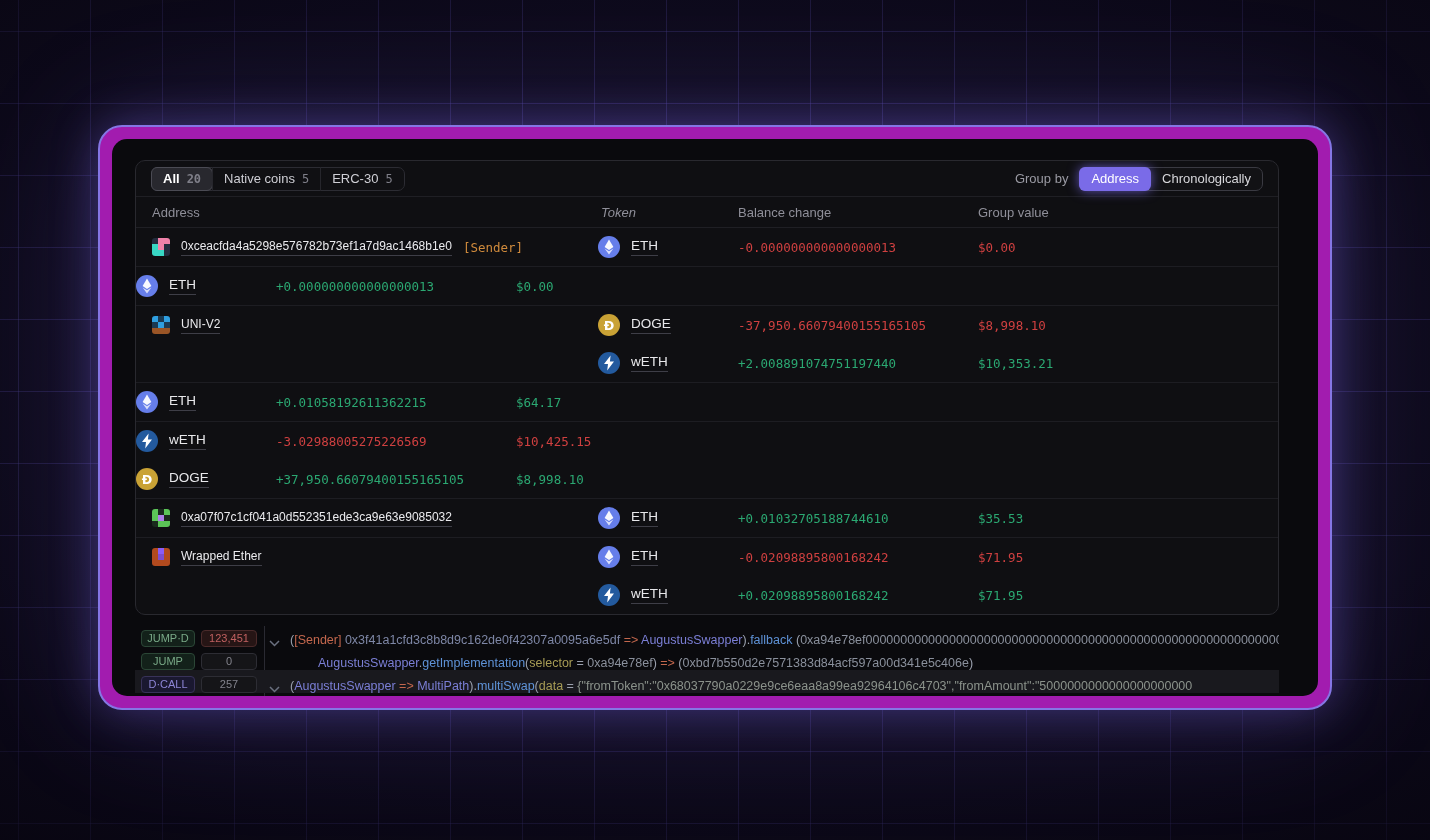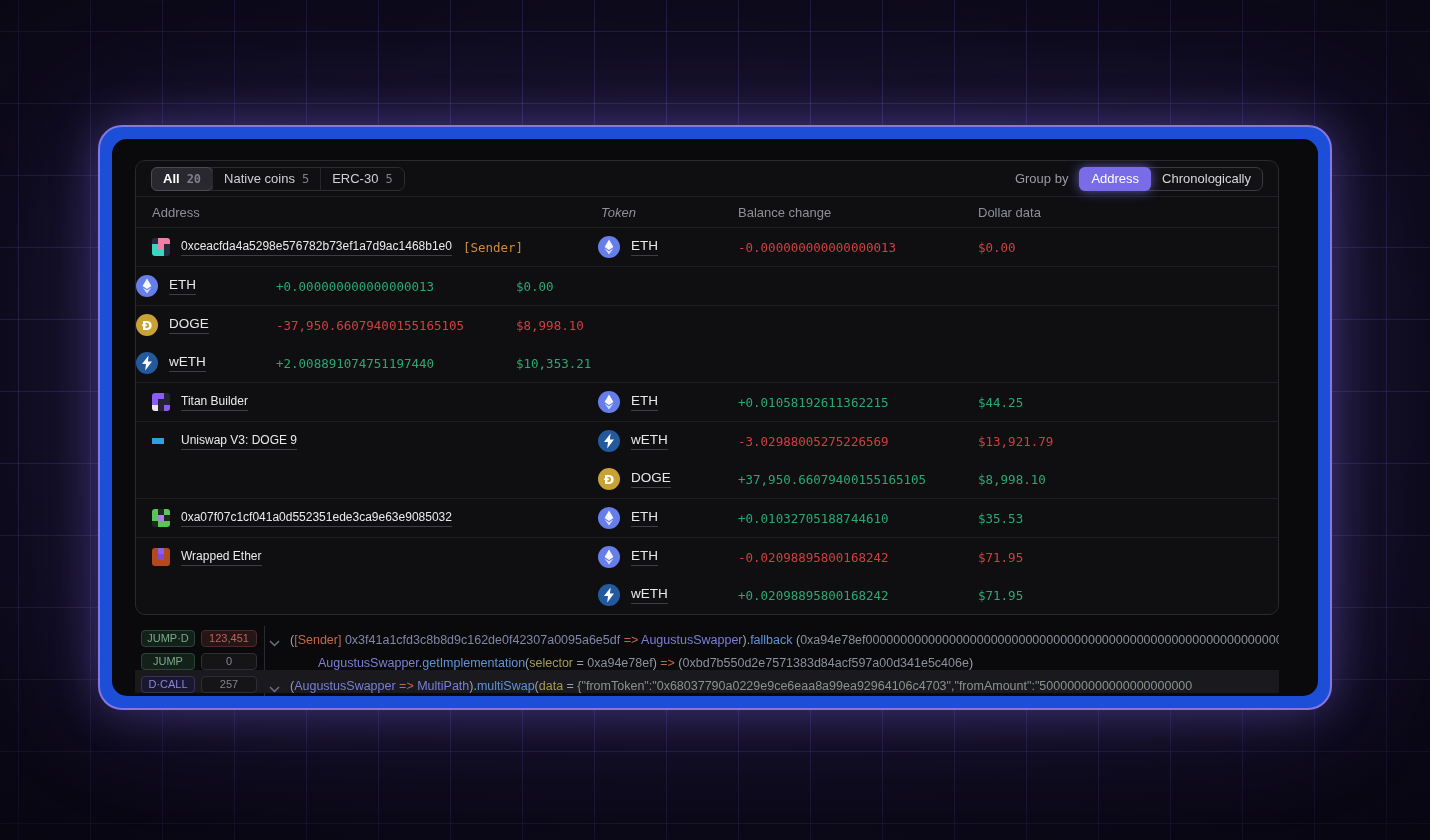--- a/index.html
+++ b/index.html
@@ -11,21 +11,21 @@
     background-image:
       linear-gradient(rgba(99,86,196,0.30) 1px, transparent 1px),
       linear-gradient(90deg, rgba(99,86,196,0.30) 1px, transparent 1px);
     background-size:72px 72px; background-position:18px 31px; }
   .vignette { position:absolute; inset:0;
     background: radial-gradient(95% 80% at 50% 44%, rgba(10,7,20,0) 30%, rgba(5,3,12,0.92) 100%); }
   .glow { position:absolute; left:55px; top:45px; width:1320px; height:750px;
     background: radial-gradient(closest-side, rgba(124,106,235,0.16), rgba(124,106,235,0) 70%); }
 
   .window { position:absolute; left:98px; top:125px; width:1234px; height:585px;
-    background:#1d4ed8; border:2px solid #8576e4; border-radius:24px;
+    background:#a21caf; border:2px solid #8576e4; border-radius:24px;
     box-shadow:0 0 45px rgba(126,106,236,0.38), 0 0 130px rgba(126,106,236,0.20); }
   .panel { position:absolute; left:12px; top:12px; right:12px; bottom:12px;
     background:#0a0a0d; border-radius:15px; overflow:hidden; }
 
   
   .card { position:absolute; left:23px; top:21px; width:1144px;
     background:#0f0f12; border:1px solid #29292f; border-radius:10px; overflow:hidden; }
 
   .toolbar { height:36px; display:flex; align-items:center; justify-content:space-between;
     padding:0 15px; border-bottom:1px solid #1f1f24; }
@@ -130,21 +130,21 @@
               <div class="seg-active">Address</div>
               <div class="seg-plain">Chronologically</div>
             </div>
           </div>
         </div>
 
         <div class="thead">
           <span>Address</span>
           <span>Token</span>
           <span>Balance change</span>
-          <span>Dollar data</span>
+          <span>Group value</span>
         </div>
 
         <div>
   <div class="group">
     <div class="addr-cell">
       <span class="avatar">
                   <span style="background: rgb(35, 44, 62);"></span>
                   <span style="background: rgb(239, 129, 169);"></span>
                   <span style="background: rgb(239, 129, 169);"></span>
                   <span style="background: rgb(56, 215, 196);"></span>
@@ -188,20 +188,35 @@
 </span>
       <a class="token-label">ETH</a>
     </div>
     <span class="change pos">+0.000000000000000013</span>
     <span class="value pos">$0.00</span>
   </div>
 </div>
   </div>
 
   <div class="group">
+    <div class="addr-cell">
+      <span class="avatar">
+                  <span style="background: rgb(47, 159, 224);"></span>
+                  <span style="background: rgb(27, 58, 82);"></span>
+                  <span style="background: rgb(47, 159, 224);"></span>
+                  <span style="background: rgb(27, 58, 82);"></span>
+                  <span style="background: rgb(47, 159, 224);"></span>
+                  <span style="background: rgb(27, 58, 82);"></span>
+                  <span style="background: rgb(154, 85, 38);"></span>
+                  <span style="background: rgb(154, 85, 38);"></span>
+                  <span style="background: rgb(154, 85, 38);"></span>
+                </span>
+      <a class="addr-link">UNI-V2</a>
+
+    </div>
     <div class="entries">
   <div class="entry">
     <div class="token-cell">
       <span class="token-icon">
   <svg width="22" height="22" viewBox="0 0 22 22">
     <circle cx="11" cy="11" r="11" fill="#c9a235"></circle>
     <text x="11" y="15.5" text-anchor="middle" font-family="DejaVu Sans, sans-serif" font-size="12.5" font-weight="bold" fill="#ffffff">Đ</text>
   </svg>
 </span>
       <a class="token-label">DOGE</a>
@@ -220,82 +235,52 @@
 </span>
       <a class="token-label">wETH</a>
     </div>
     <span class="change pos">+2.008891074751197440</span>
     <span class="value pos">$10,353.21</span>
   </div>
 </div>
   </div>
 
   <div class="group">
-    <div class="addr-cell">
-      <span class="avatar">
-                  <span style="background: rgb(139, 92, 246);"></span>
-                  <span style="background: rgb(139, 92, 246);"></span>
-                  <span style="background: rgb(35, 35, 51);"></span>
-                  <span style="background: rgb(139, 92, 246);"></span>
-                  <span style="background: rgb(35, 35, 51);"></span>
-                  <span style="background: rgb(35, 35, 51);"></span>
-                  <span style="background: rgb(239, 231, 238);"></span>
-                  <span style="background: rgb(35, 35, 51);"></span>
-                  <span style="background: rgb(139, 92, 246);"></span>
-                </span>
-      <a class="addr-link">Titan Builder</a>
-
-    </div>
     <div class="entries">
   <div class="entry">
     <div class="token-cell">
       <span class="token-icon">
   <svg width="22" height="22" viewBox="0 0 22 22">
     <circle cx="11" cy="11" r="11" fill="#667eea"></circle>
     <polygon points="11,3.6 15.4,11.1 11,13.9 6.6,11.1" fill="#ffffff" opacity="0.95"></polygon>
     <polygon points="11,15.3 15.4,12.5 11,18.6 6.6,12.5" fill="#ffffff" opacity="0.75"></polygon>
   </svg>
 </span>
       <a class="token-label">ETH</a>
     </div>
     <span class="change pos">+0.01058192611362215</span>
-    <span class="value pos">$44.25</span>
-  </div>
-</div>
-  </div>
-
-  <div class="group">
-    <div class="addr-cell">
-      <span class="avatar">
-                  <span style="background: transparent;"></span>
-                  <span style="background: transparent;"></span>
-                  <span style="background: transparent;"></span>
-                  <span style="background: rgb(47, 159, 224);"></span>
-                  <span style="background: rgb(47, 159, 224);"></span>
-                  <span style="background: transparent;"></span>
-                  <span style="background: transparent;"></span>
-                  <span style="background: transparent;"></span>
-                  <span style="background: transparent;"></span>
-                </span>
-      <a class="addr-link">Uniswap V3: DOGE 9</a>
-
-    </div>
+    <span class="value pos">$64.17</span>
+  </div>
+</div>
+  </div>
+
+  <div class="group">
     <div class="entries">
   <div class="entry">
     <div class="token-cell">
       <span class="token-icon">
   <svg width="22" height="22" viewBox="0 0 22 22">
     <circle cx="11" cy="11" r="11" fill="#235a9e"></circle>
     <polygon points="12.6,3.4 6,12 10,12 9.2,18.6 16,9.6 11.9,9.6" fill="#ffffff"></polygon>
   </svg>
 </span>
       <a class="token-label">wETH</a>
     </div>
     <span class="change neg">-3.02988005275226569</span>
-    <span class="value neg">$13,921.79</span>
+    <span class="value neg">$10,425.15</span>
   </div>
 
   <div class="entry">
     <div class="token-cell">
       <span class="token-icon">
   <svg width="22" height="22" viewBox="0 0 22 22">
     <circle cx="11" cy="11" r="11" fill="#c9a235"></circle>
     <text x="11" y="15.5" text-anchor="middle" font-family="DejaVu Sans, sans-serif" font-size="12.5" font-weight="bold" fill="#ffffff">Đ</text>
   </svg>
 </span>

